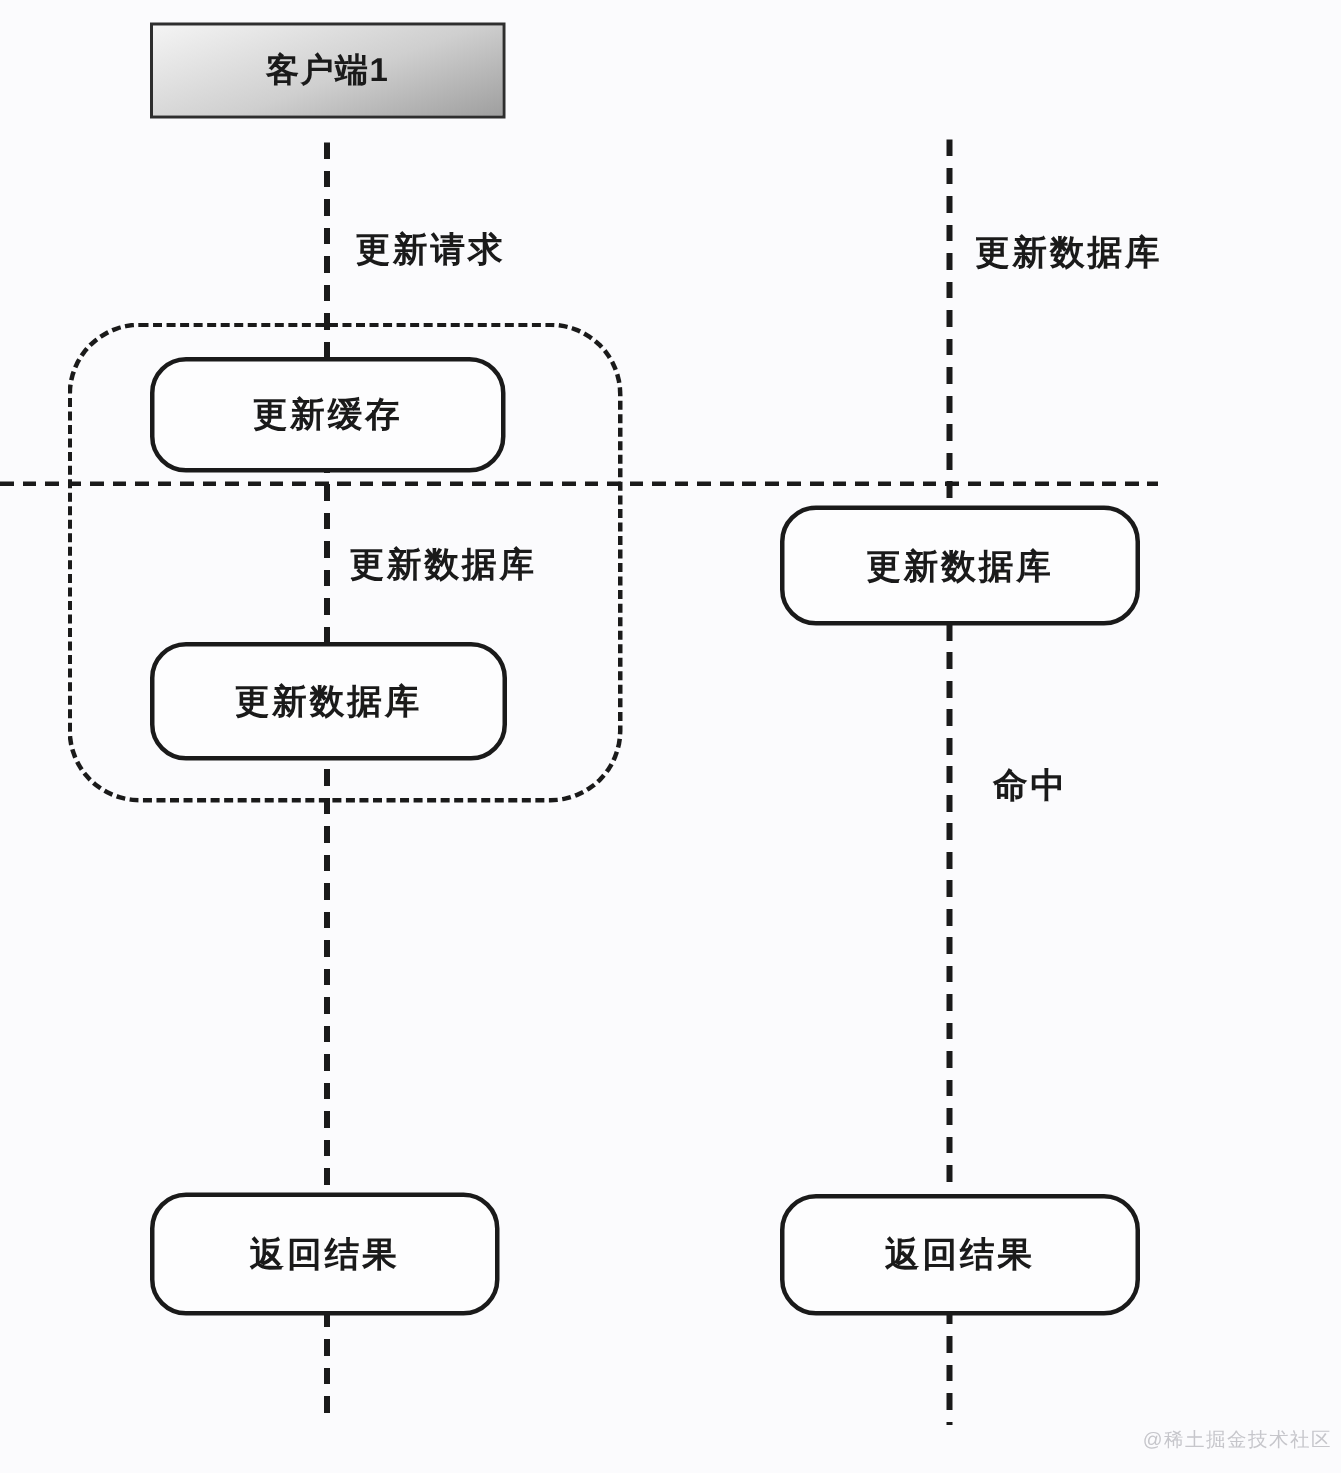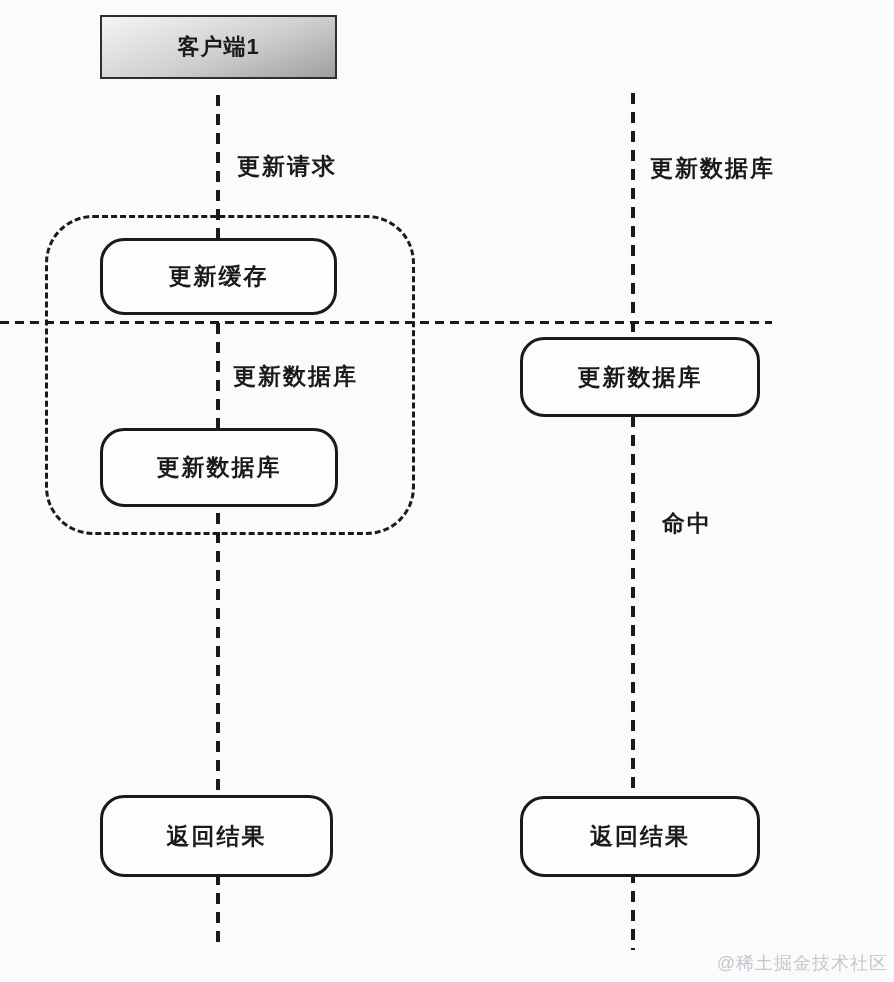--- a/index.html
+++ b/index.html
@@ -64,21 +64,21 @@
   .flowlabel{
     position:absolute;
     font-size:23px;font-weight:600;
     letter-spacing:2px;
     white-space:nowrap;
     z-index:3;
   }
   .watermark{
     position:absolute;
     right:6px;top:951px;
-    font-size:18px;
+    font-size:13px;
     color:var(--watermark);
     letter-spacing:1px;
     z-index:3;
   }
   
   #header-c1{left:100px;top:15px;width:237px;height:64px;justify-content:center;}
   #header-c2{left:518px;top:16px;width:240px;height:77px;}
   #lifeline-c1{left:216px;top:95px;height:855px;}
   #lifeline-c2{left:631px;top:93px;height:857px;}
   #label-update-req{left:237px;top:151px;}

